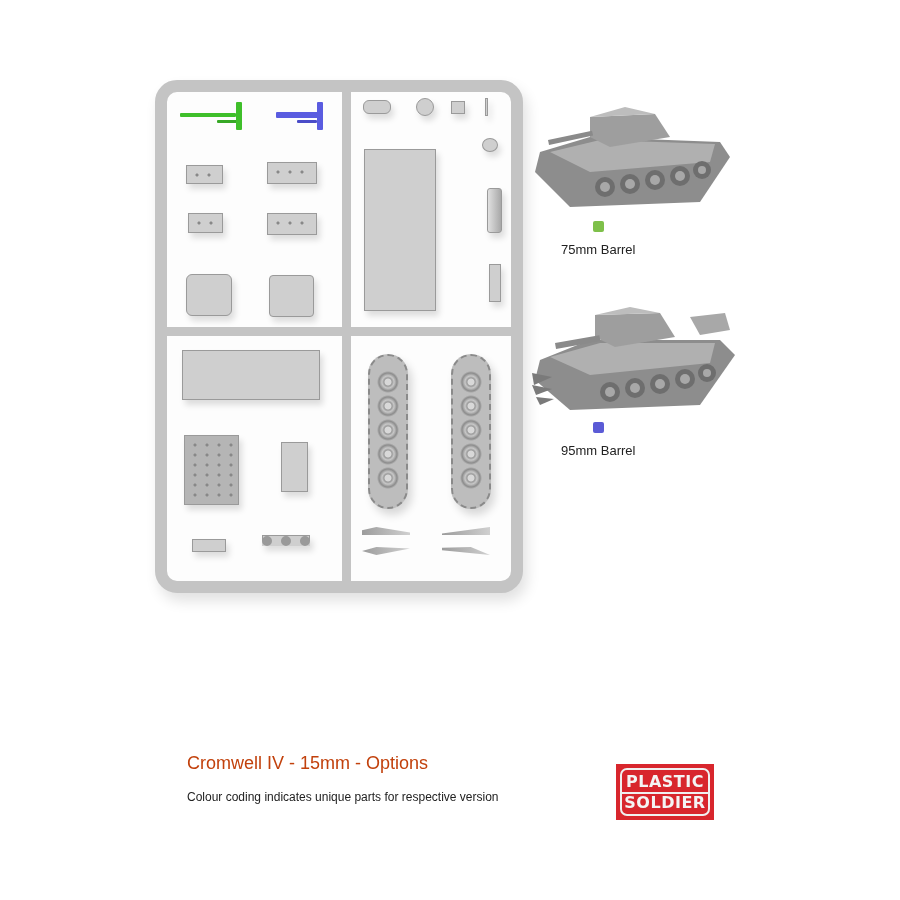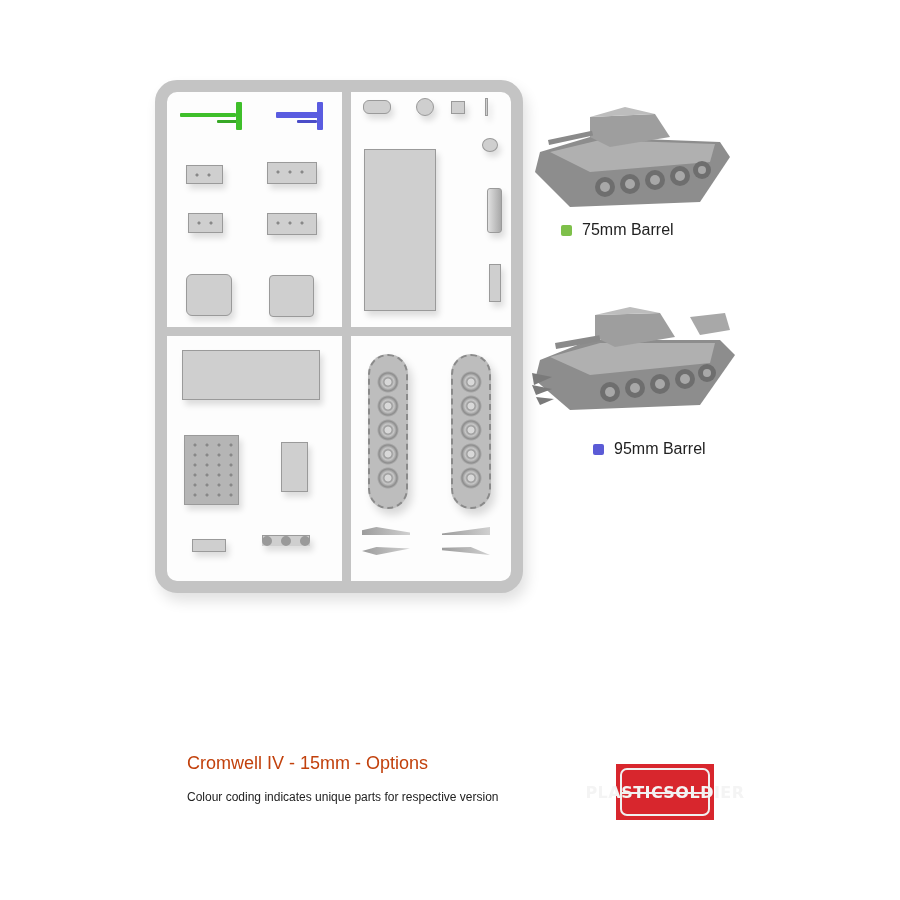--- a/index.html
+++ b/index.html
@@ -33,33 +33,33 @@
       position: absolute; width: 40px; height: 155px; border-radius: 20px;
       background: #bdbdbd; border: 2px dashed #8a8a8a; box-shadow: 4px 6px 8px rgba(0,0,0,0.15);
     }
     .wheel { position: absolute; left: 6px; width: 24px; height: 24px; border-radius: 50%;
       background: radial-gradient(circle, #d8d8d8 3px, #999 4px, #c8c8c8 6px, #8c8c8c 9px, #bdbdbd 11px); }
 
     .wedge { position: absolute; width: 48px; height: 8px; background: linear-gradient(90deg, #9c9c9c, #d0d0d0); }
 
     
     .tank { position: absolute; width: 210px; height: 120px; }
-    .tank-legend { position: absolute; display: flex; align-items: center; gap: 10px; font-size: 16px; color: #222; }
+    .tank-legend { position: absolute; display: flex; align-items: center; gap: 10px; font-size: 13px; color: #222; flex-direction: column; }
     .swatch { width: 11px; height: 11px; border-radius: 2px; display: inline-block; }
 
     
     .title { position: absolute; left: 187px; top: 753px; font-size: 18px; color: #c2410c; }
     .subtitle { position: absolute; left: 187px; top: 790px; font-size: 12px; color: #222; }
     .logo {
       position: absolute; left: 616px; top: 764px; width: 98px; height: 56px; background: #d8262d;
       padding: 4px;
     }
     .logo-inner {
       width: 100%; height: 100%; border: 2px solid #f0f0f0; border-radius: 7px;
-      display: flex; flex-direction: row; justify-content: center; align-items: center; position: relative;
+      display: flex; flex-direction: column; justify-content: center; align-items: center; position: relative;
     }
     .logo-inner::after { content: ""; position: absolute; left: 0; right: 0; top: 50%; border-top: 2px solid #f0f0f0; }
     .logo-line { color: #f4f4f4; font-weight: bold; font-size: 16px; line-height: 21px; letter-spacing: 0.5px; font-family: "DejaVu Sans", sans-serif; }
   </style>
 </head>
 <body>
 
 <div class="sprue">
   <div class="sprue-vbar"></div>
   <div class="sprue-hbar"></div>
@@ -163,21 +163,21 @@
       <circle cx="177" cy="78" r="9"></circle>
     </g>
   <g fill="#a8a8a8">
       <circle cx="80" cy="97" r="5"></circle>
       <circle cx="105" cy="93" r="5"></circle>
       <circle cx="130" cy="89" r="5"></circle>
       <circle cx="155" cy="84" r="5"></circle>
       <circle cx="177" cy="78" r="4"></circle>
     </g>
 </svg>
-<div class="tank-legend" style="left:561px; top:440px;margin-left:32px;">
+<div class="tank-legend" style="left:561px; top:422px;">
   <span class="swatch" style="background:#5b5bd6;"></span>
   <span>95mm Barrel</span>
 </div>
 
 <div class="title">Cromwell IV - 15mm - Options</div>
 <div class="subtitle">Colour coding indicates unique parts for respective version</div>
 
 <div class="logo">
   <div class="logo-inner">
     <span class="logo-line">PLASTIC</span>

